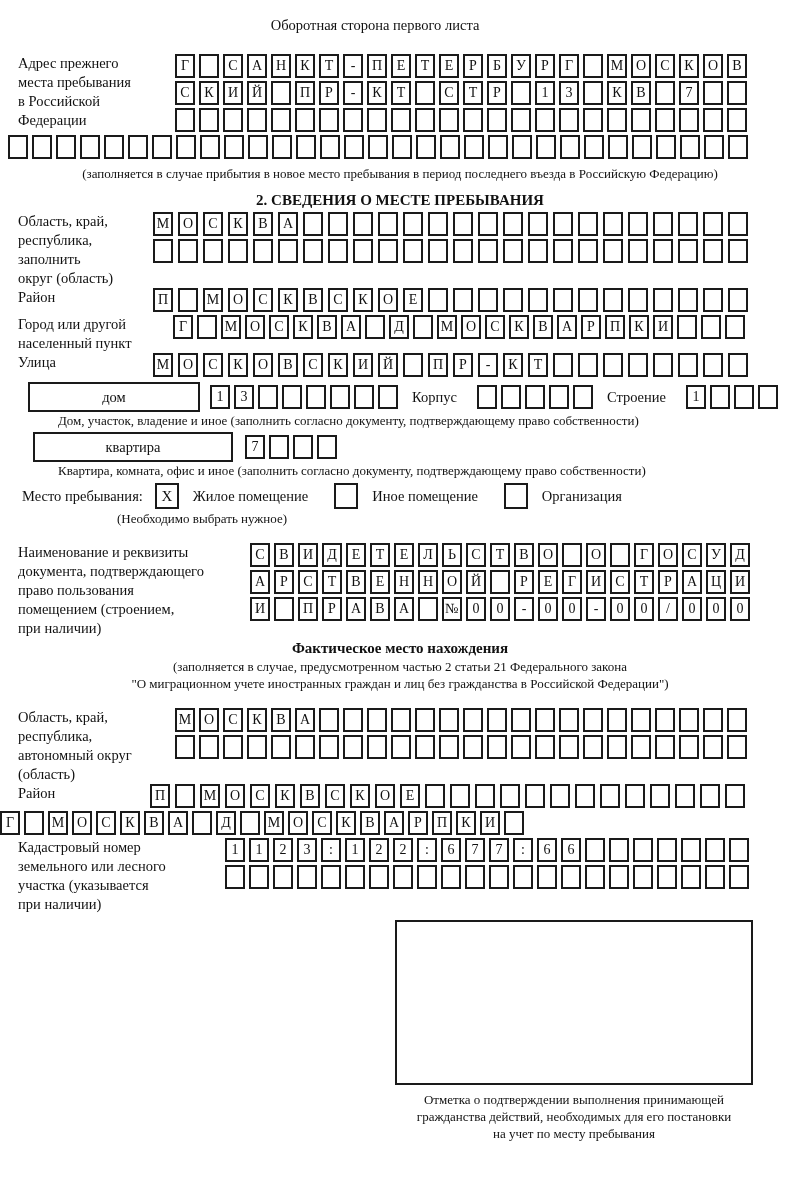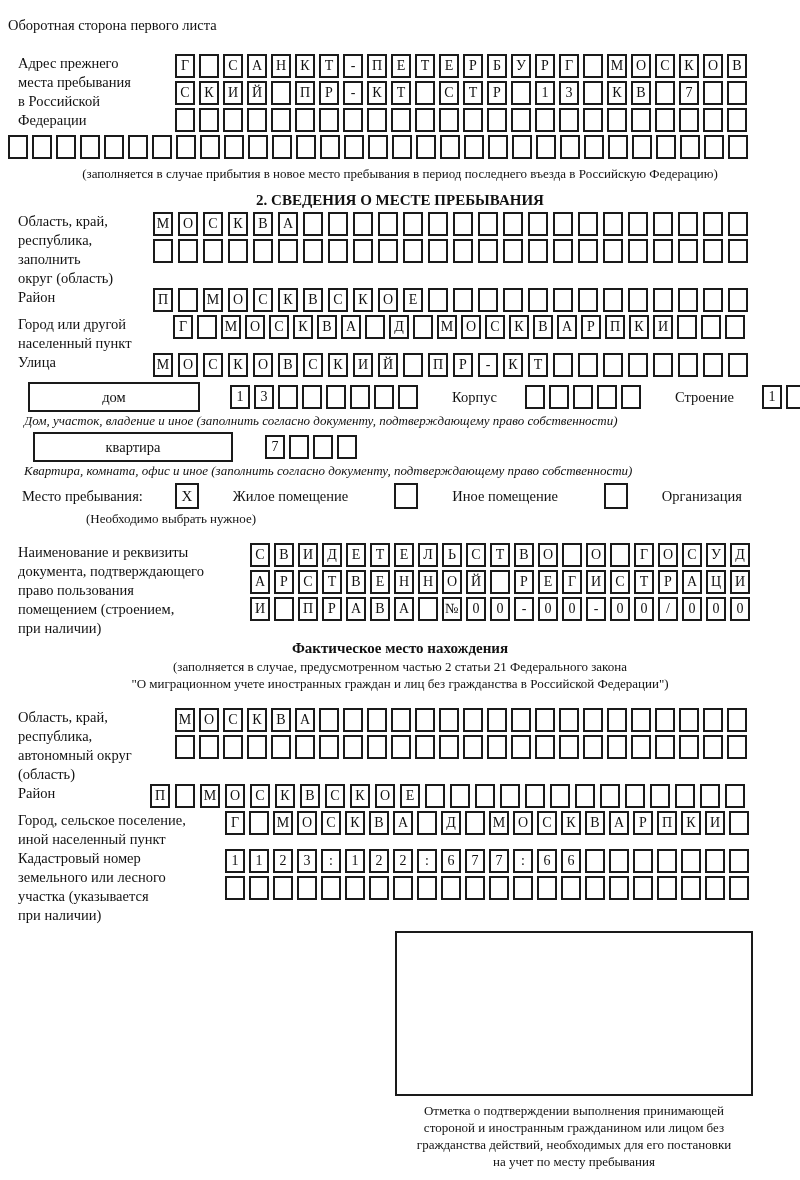--- a/index.html
+++ b/index.html
@@ -1,57 +1,57 @@
 <!DOCTYPE html>
 <html><head>
 <meta charset="utf-8">
 <style>
   * { margin:0; padding:0; box-sizing:border-box; }
   html,body { background:#ffffff; }
   body {
     width:800px; height:1180px; position:relative; overflow:hidden;
     font-family:"Liberation Serif", serif; color:#111;
   }
-  .hdr { padding:16px 58px 0 8px; text-align:left; font-size:14.5px; line-height:18px; }
+  .hdr { padding:16px 58px 0 8px; text-align:center; font-size:14.5px; line-height:18px; }
   .group { display:flex; align-items:flex-start; }
   .lbl { flex:none; font-size:14.5px; line-height:19px; padding-left:18px; }
   .w175{width:175px} .w153{width:153px} .w173{width:173px}
   .w250{width:250px} .w225{width:225px} .w150{width:150px}
   .rows { flex:none; }
   .crow { display:flex; height:24px; margin-bottom:3px; }
   .cell {
     flex:none; width:20px; height:24px; border:2px solid #1a1a1a; margin-right:4px;
     font-size:14px; line-height:20px; text-align:center; background:#fff;
   }
   .p25 .cell { margin-right:5px; }
   .fullrow { margin-left:8px; }
   .caption { font-size:13px; line-height:17px; }
   .center { text-align:center; }
   .title { font-size:15px; line-height:20px; font-weight:bold; text-align:center; }
   .mt2{margin-top:2px}.mt3{margin-top:3px}.mt4{margin-top:16px}
   .mt6{margin-top:6px}.mt8{margin-top:8px}.mt20{margin-top:20px}
-  .inline-row { display:flex; align-items:center;gap:20px; }
+  .inline-row { display:flex; align-items:center; }
   .inline-row .crow { margin-bottom:0; }
   .widebox {
     flex:none; border:2px solid #1a1a1a; height:30px; background:#fff;
     display:flex; align-items:center; justify-content:center; font-size:14.5px;
   }
   .dom-row { margin-left:28px; height:30px; }
   .dom-box { width:172px; margin-right:10px; }
   .kv-row { margin-left:33px; height:30px; }
   .kv-box { width:200px; margin-right:12px; }
-  .inl-lbl { font-size:14.5px; padding:0 8px 0 10px; flex:none; }
-  .cap-left { padding-left:24px;font-style:italic; }
+  .inl-lbl { font-size:14.5px; padding:0 20px 0 10px; flex:none; }
+  .cap-left { padding-left:58px; }
   .mesto-row { padding-left:22px; height:28px; font-size:14.5px; }
   .chk {
     flex:none; width:24px; height:26px; border:2px solid #1a1a1a; background:#fff;
     text-align:center; font-size:15px; line-height:22px; margin-left:12px; margin-right:14px;
   }
   .chk.gap { margin-left:26px; }
-  .note-sel { padding-left:86px; }
+  .note-sel { padding-left:117px; }
   .stamp { margin-left:395px; margin-top:6px; width:294px; }
   .stampbox { width:358px; height:165px; border:2px solid #1a1a1a; background:#fff; }
   .stampcap { width:450px; margin-left:-46px; margin-top:6px; text-align:center; font-size:13px; line-height:17px; }
 </style>
 </head>
 <body>
 
 <div class="hdr">Оборотная сторона первого листа</div>
 
 <div class="group mt20">
@@ -571,24 +571,20 @@
         <span class="cell"></span>
         <span class="cell"></span>
         <span class="cell"></span>
         <span class="cell"></span>
         <span class="cell"></span>
       </div>
   </div>
 </div>
 
 <div class="group">
-  <div class="lbl w225">
-    <div>Город, сельское поселение,</div>
-    <div>иной населенный пункт</div>
-  </div>
   <div class="rows">
     <div class="crow">
         <span class="cell">Г</span>
         <span class="cell"></span>
         <span class="cell">М</span>
         <span class="cell">О</span>
         <span class="cell">С</span>
         <span class="cell">К</span>
         <span class="cell">В</span>
         <span class="cell">А</span>
@@ -666,17 +662,16 @@
         <span class="cell"></span>
         <span class="cell"></span>
       </div>
   </div>
 </div>
 
 <div class="stamp">
   <div class="stampbox"></div>
   <div class="stampcap">
     <div>Отметка о подтверждении выполнения принимающей</div>
-    <div>стороной и иностранным гражданином или лицом без</div>
     <div>гражданства действий, необходимых для его постановки</div>
     <div>на учет по месту пребывания</div>
   </div>
 </div>
 
 </body></html>

